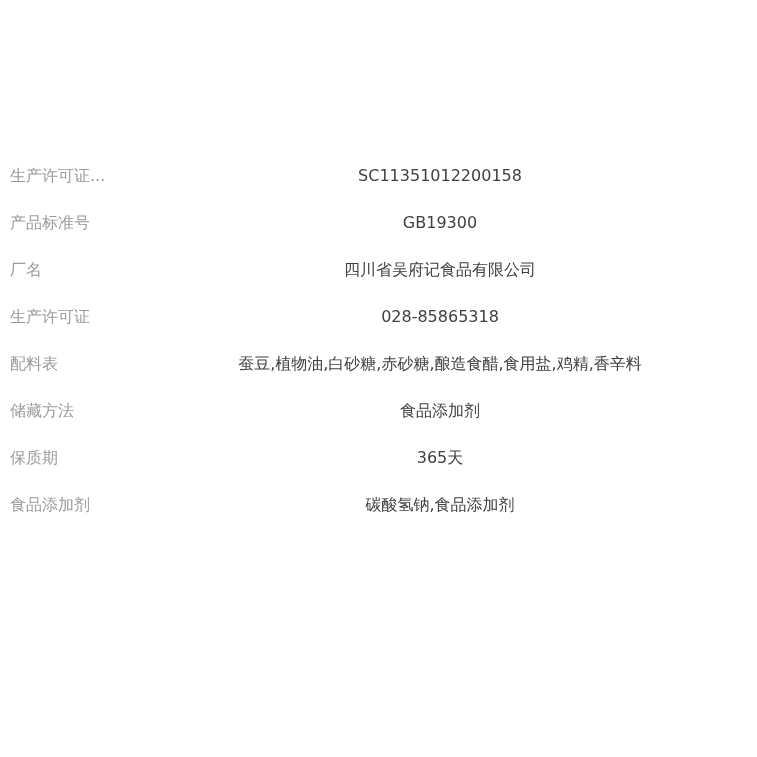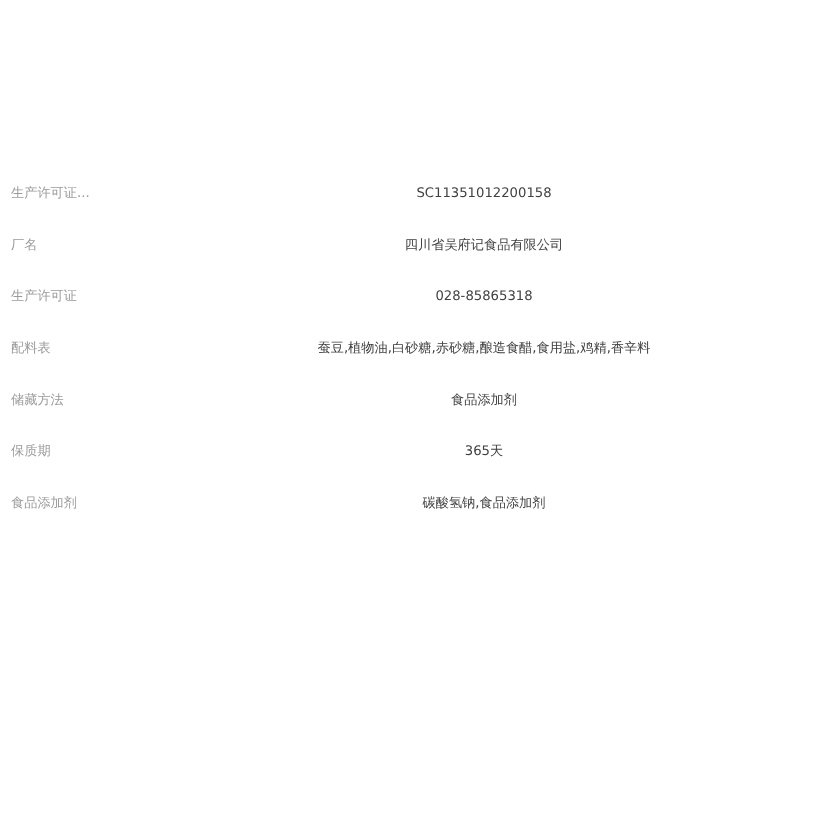--- a/index.html
+++ b/index.html
@@ -20,21 +20,21 @@
   .spec-table {
     position: absolute;
     top: 152px;
     left: 10px;
     right: 10px;
   }
   .spec-row {
     display: flex;
     align-items: center;
     height: 47px;
-    font-size: 12px;
+    font-size: 16px;
     line-height: 47px;
     white-space: nowrap;
   }
   .spec-label {
     flex: 0 0 123px;
     width: 123px;
     color: #9b9b9b;
     overflow: hidden;
     text-overflow: ellipsis;
   }
@@ -48,20 +48,24 @@
 </head>
 <body>
 
 <div class="page">
   <div class="spec-table" id="spec-table">
   <div class="spec-row">
     <div class="spec-label">生产许可证...</div>
     <div class="spec-value">SC11351012200158</div>
   </div>
 
+  <div class="spec-row">
+    <div class="spec-label">产品标准号</div>
+    <div class="spec-value">GB19300</div>
+  </div>
 
   <div class="spec-row">
     <div class="spec-label">厂名</div>
     <div class="spec-value">四川省吴府记食品有限公司</div>
   </div>
 
 
   <div class="spec-row">
     <div class="spec-label">生产许可证</div>
     <div class="spec-value">028-85865318</div>

